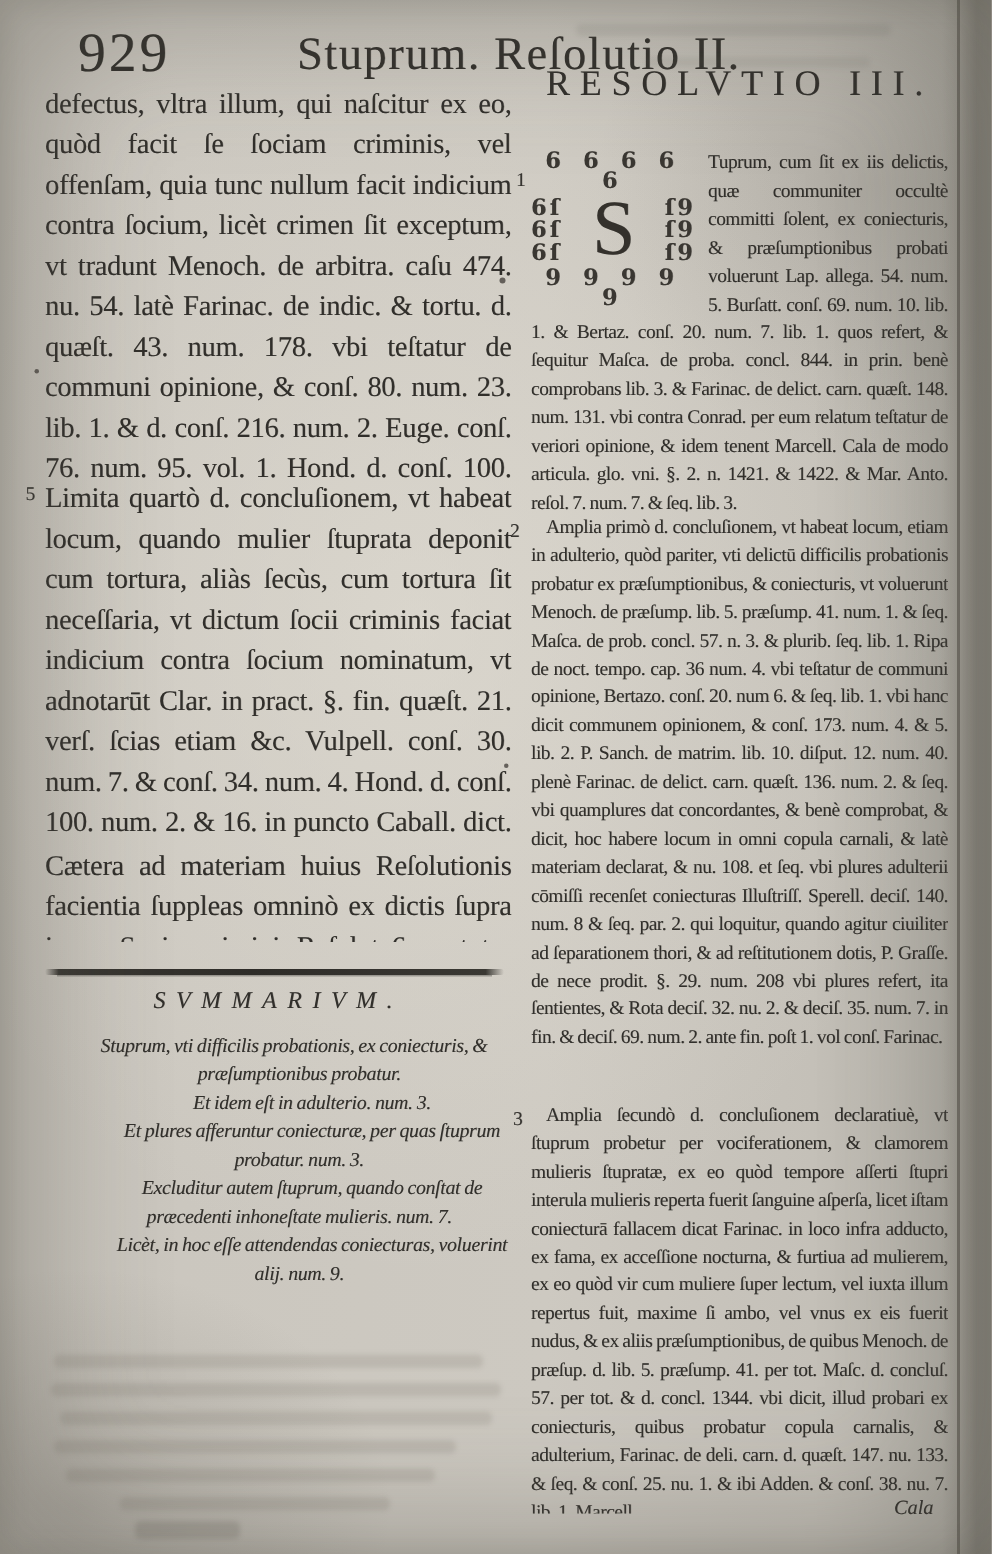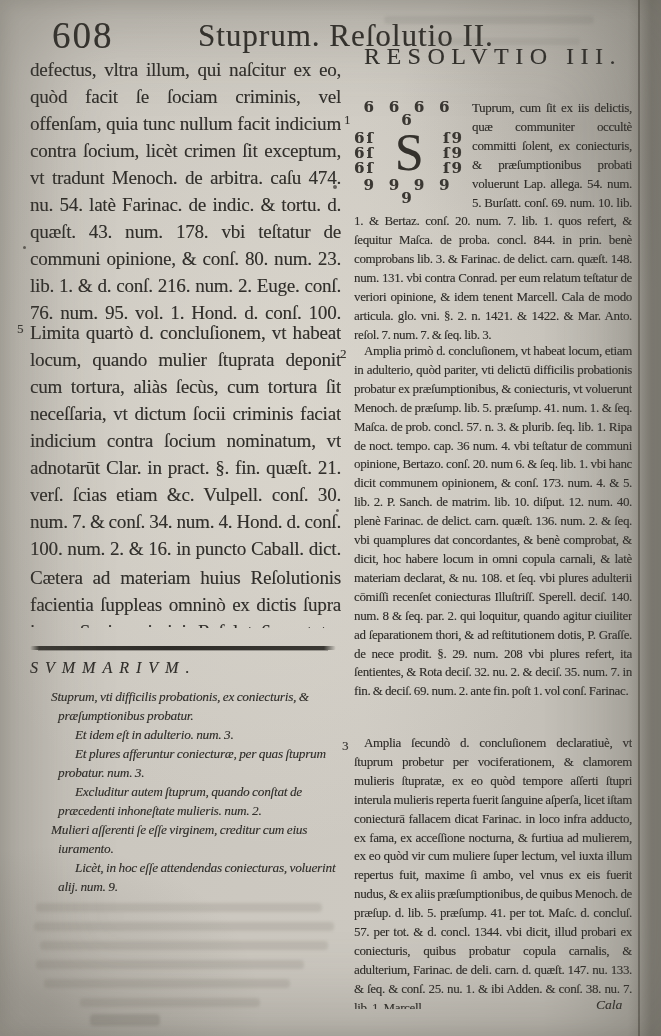--- a/index.html
+++ b/index.html
@@ -56,22 +56,22 @@
   .orn-col{font-weight:bold;font-size:15px;line-height:15px;white-space:pre;font-family:"DejaVu Serif",serif;letter-spacing:2px;}
   .orn-left::before{content:"6ſ\A 6ſ\A 6ſ";}
   .orn-right::before{content:"ſ9\A ſ9\A ſ9";}
   .dropcap{font-size:52px;line-height:52px;color:#34312c;font-family:"Liberation Serif",serif;}
 
   
   .rule{position:absolute;left:30px;top:646px;width:306px;height:4px;border-radius:2px;
     background:linear-gradient(to right, rgba(49,47,43,0) 0%, #3a3833 3%, #2e2c28 45%, #3a3833 96%, rgba(49,47,43,0) 100%);}
   .rule::after{content:"";position:absolute;left:8px;top:4px;width:290px;height:1px;background:rgba(49,47,43,.35);}
   #summary{top:658px;height:276px;font-style:italic;line-height:19px;font-size:13.2px;text-align:left;}
-  .sum-head{font-size:16px;letter-spacing:7px;margin:0 0 10px 0;font-style:italic;}
-  .sum-item{position:relative;padding-left:28px;}
+  .sum-head{text-align:center;font-size:16px;letter-spacing:7px;margin:0 0 10px 0;font-style:italic;}
+  .sum-item{position:relative;padding-left:28px;text-align:center;}
   .sum-num{position:absolute;left:0;top:1px;font-style:normal;font-size:12.5px;}
   .si-first{text-indent:-7px;}
   .si-sub{text-indent:17px;}
 
   .catchword{position:absolute;left:596px;top:997px;font-style:italic;font-size:13.5px;}
 
   
   .edge{position:absolute;top:0;right:0;width:33px;height:1036px;pointer-events:none;
     background:linear-gradient(to right, rgba(130,126,118,0) 0%, rgba(130,126,118,.30) 35%, rgba(110,107,99,.55) 70%, #8e8b83 100%);}
   .edge-line{position:absolute;top:0;right:21px;width:2px;height:1036px;background:rgba(72,69,62,.55);pointer-events:none;}
@@ -90,21 +90,21 @@
   .speck{position:absolute;border-radius:50%;background:rgba(52,49,44,.7);pointer-events:none;}
   .s1{left:333px;top:185px;width:4px;height:4px;}
   .s2{left:23px;top:246px;width:3px;height:3px;}
   .s3{left:336px;top:509px;width:3px;height:3px;}
 </style>
 </head>
 <body>
 
 <div class="scan">
 
-  <div class="pagenum ink">608</div>
+  <div class="pagenum ink">929</div>
   <div class="runtitle ink">Stuprum. Reſolutio II.</div>
 
   <div id="lp1" class="blk lcol ink">defectus, vltra illum, qui naſcitur ex eo, quòd facit ſe ſociam criminis, vel offenſam, quia tunc nullum facit indicium contra ſocium, licèt crimen ſit exceptum, vt tradunt Menoch. de arbitra. caſu 474. nu. 54. latè Farinac. de indic. &amp; tortu. d. quæſt. 43. num. 178. vbi teſtatur de communi opinione, &amp; conſ. 80. num. 23. lib. 1. &amp; d. conſ. 216. num. 2. Euge. conſ. 76. num. 95. vol. 1. Hond. d. conſ. 100. nu. 37. lib. 1. Carena de Offic. S. Inqui. d. par. 3. tit. 10. num. 52. &amp; Ciriac. d. contro. 150. num. 78. &amp; ſeq. Gargiar. Iun. conſ. 58. num. 39 lib. 1. &amp; pariter probaui ego latiùs d. allega. foren 98. nu. 18. &amp; ſeq. &amp; num. 28. vbi dixi vnum, vel duos defectus ſufficere ad effectum prædictum, ibi eſt videre.</div>
   <span id="mn-l5" class="marginnum ink">5</span>
   <div id="lp2" class="blk lcol ink">Limita quartò d. concluſionem, vt habeat locum, quando mulier ſtuprata deponit cum tortura, aliàs ſecùs, cum tortura ſit neceſſaria, vt dictum ſocii criminis faciat indicium contra ſocium nominatum, vt adnotarūt Clar. in pract. §. fin. quæſt. 21. verſ. ſcias etiam &amp;c. Vulpell. conſ. 30. num. 7. &amp; conſ. 34. num. 4. Hond. d. conſ. 100. num. 2. &amp; 16. in puncto Caball. dict. caſu 200. num. 128. Guazzi. d. defen. 4. cap. 6. ſub num. 14. Farinac. de indic. &amp; tortu. d. quæſt. 43. nu. 134 &amp; ſeq. vbi teſtatur de magis communi, &amp; ſeruata in practica opinione, Vermiglio. conſ. 20. num. 13. &amp; conſ. 267. num. 8, &amp; conſ. 260. num. 17 &amp; dixi pariter ego d. allegat. foren. 98. num. 16.</div>
   <div id="lp3" class="blk lcol ink">Cætera ad materiam huius Reſolutionis facientia ſuppleas omninò ex dictis ſupra in ver. Socius criminis Reſolut. 6. per tot.</div>
 
   <div class="rule"></div>
 
   <div id="summary" class="blk lcol">
@@ -113,25 +113,21 @@
       <span class="sum-num">1</span>
       <span>Stuprum, vti difficilis probationis, ex coniecturis, &amp; præſumptionibus probatur.</span>
     </div>
     <div class="sum-item si-sub ink">
       <span>Et idem eſt in adulterio. num. 3.</span>
     </div>
     <div class="sum-item si-sub ink">
       <span>Et plures afferuntur coniecturæ, per quas ſtuprum probatur. num. 3.</span>
     </div>
     <div class="sum-item si-sub ink">
-      <span>Excluditur autem ſtuprum, quando conſtat de præcedenti inhoneſtate mulieris. num. 2.</span>
-    </div>
-    <div class="sum-item si-first ink">
-      <span class="sum-num">5</span>
-      <span>Mulieri aſſerenti ſe eſſe virginem, creditur cum eius iuramento.</span>
+      <span>Excluditur autem ſtuprum, quando conſtat de præcedenti inhoneſtate mulieris. num. 7.</span>
     </div>
     <div class="sum-item si-sub ink">
       <span>Licèt, in hoc eſſe attendendas coniecturas, voluerint alij. num. 9.</span>
     </div>
   </div>
 
   <div class="rheading ink">RESOLVTIO III.</div>
 
   <span id="mn-r1" class="marginnum ink">1</span>
   <div id="rp1" class="blk rcol ink">

